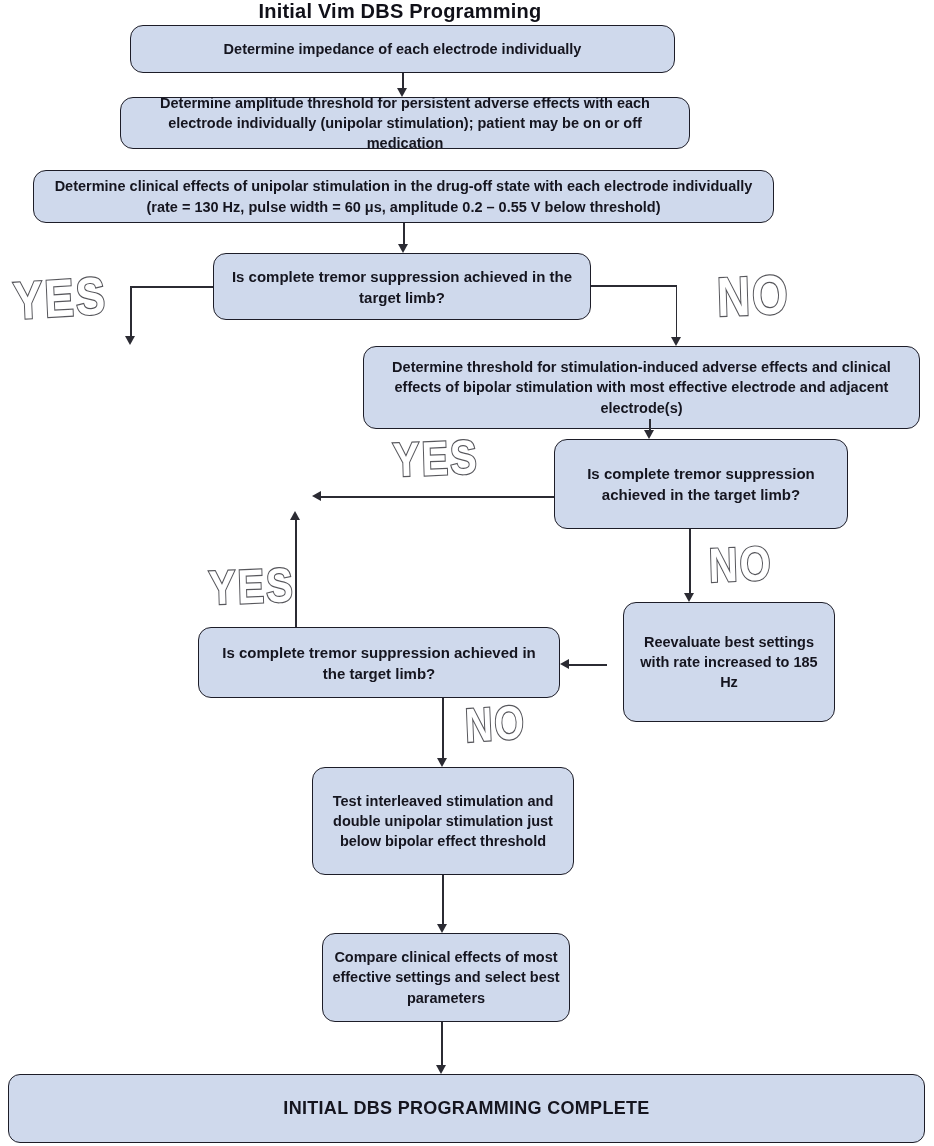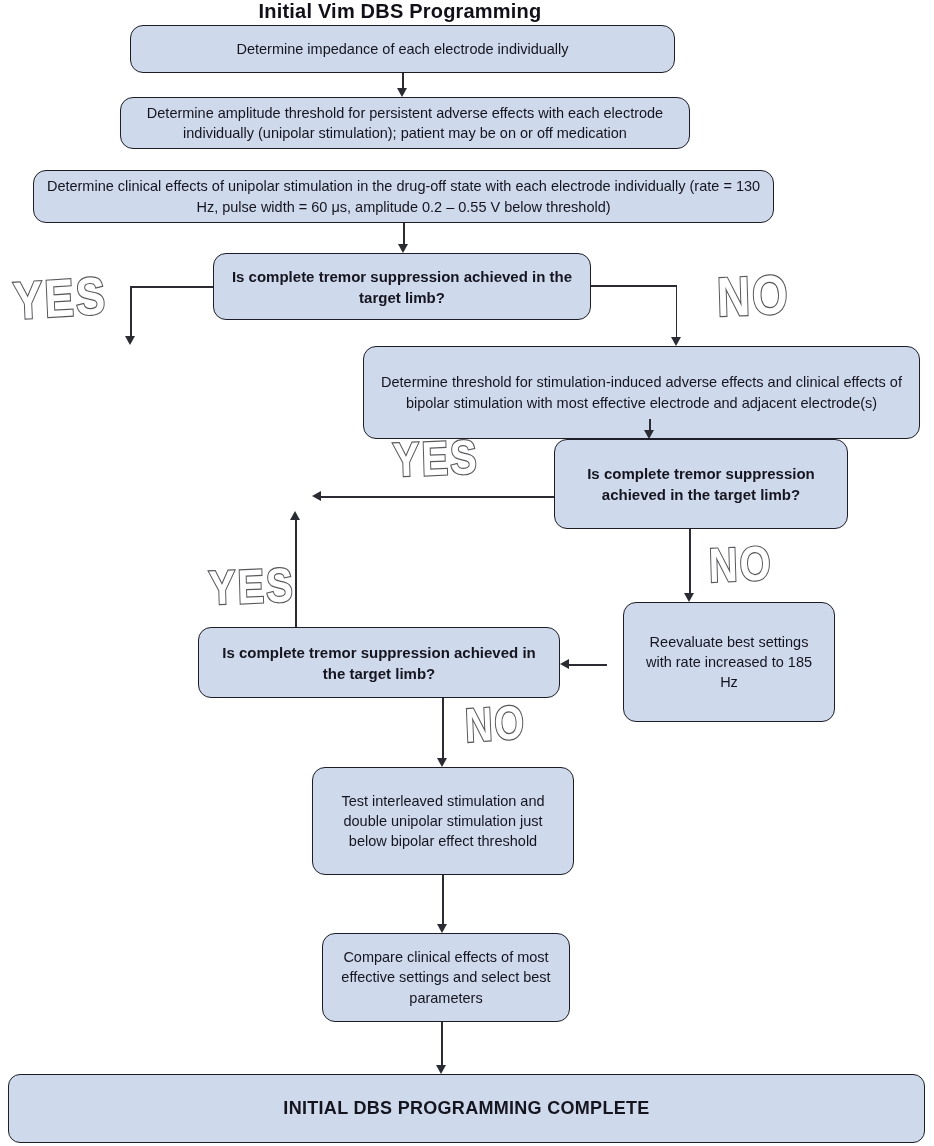--- a/index.html
+++ b/index.html
@@ -8,21 +8,21 @@
     font-family:"Liberation Sans", sans-serif; overflow:hidden;
   }
   .title {
     position:absolute; text-align:center; font-weight:bold; font-size:20px;
     color:#101018; letter-spacing:0.2px;
   }
   .box {
     position:absolute; background:#cfd9ec; border:1.9px solid #1d1d28;
     border-radius:13px; display:flex; align-items:center; justify-content:center;
     text-align:center; font-size:14.5px; color:#15151f; line-height:1.4;
-    padding:4px 12px; box-sizing:border-box;
+    padding:4px 12px; box-sizing:border-box;font-weight:bold;
   }
   .decision { font-weight:bold; font-size:15px; }
   .final { font-weight:bold; font-size:18px; letter-spacing:0.3px; border-radius:12px; }
   .vline { position:absolute; width:1.7px; background:#2b2b33; }
   .hline { position:absolute; height:1.7px; background:#2b2b33; }
   .ah-down { position:absolute; width:0; height:0;
     border-left:5.5px solid transparent; border-right:5.5px solid transparent;
     border-top:9px solid #2b2b33; }
   .ah-up { position:absolute; width:0; height:0;
     border-left:5.5px solid transparent; border-right:5.5px solid transparent;
@@ -45,21 +45,21 @@
 
   <div class="box" style="left:130px; top:25px; width:545px; height:48px;">Determine impedance of each electrode individually</div>
 
   <div class="box" style="left:120px; top:97px; width:570px; height:52px;">Determine amplitude threshold for persistent adverse effects with each electrode individually (unipolar stimulation); patient may be on or off medication</div>
 
   <div class="box" style="left:33px; top:170px; width:741px; height:53px; padding:2px 8px;">Determine clinical effects of unipolar stimulation in the drug-off state with each electrode individually  (rate = 130 Hz, pulse width = 60 μs, amplitude 0.2 – 0.55 V below threshold)</div>
 
   <div class="box decision" style="left:213px; top:253px; width:378px; height:67px;">Is complete tremor suppression achieved in the target limb?</div>
 
 
-  <div class="box" style="left:363px; top:346px; width:557px; height:93px; padding:4px 10px;">Determine threshold for stimulation-induced adverse effects and clinical effects of bipolar stimulation with most effective electrode and adjacent electrode(s)</div>
+  <div class="box" style="left:363px; top:346px; width:557px; height:83px; padding:4px 10px;">Determine threshold for stimulation-induced adverse effects and clinical effects of bipolar stimulation with most effective electrode and adjacent electrode(s)</div>
 
   <div class="box decision" style="left:554px; top:439px; width:294px; height:90px;">Is complete tremor suppression achieved in the target limb?</div>
 
   <div class="box" style="left:607px; top:602px; width:212px; height:120px;margin-left:16px;">Reevaluate best settings with rate increased to 185 Hz</div>
 
   <div class="box decision" style="left:198px; top:627px; width:362px; height:71px;">Is complete tremor suppression achieved in the target limb?</div>
 
   <div class="box" style="left:312px; top:767px; width:262px; height:108px; padding:4px 10px;">Test interleaved stimulation and double unipolar stimulation just below bipolar effect threshold</div>
 
   <div class="box" style="left:322px; top:933px; width:248px; height:89px; padding:4px 2px;">Compare clinical effects of most effective settings and select best parameters</div>

